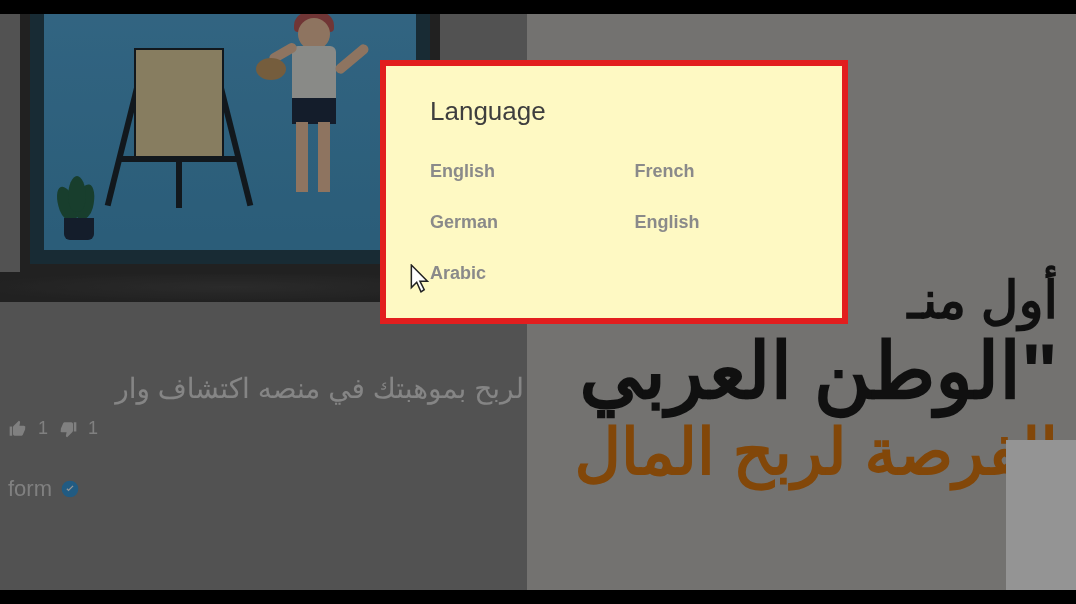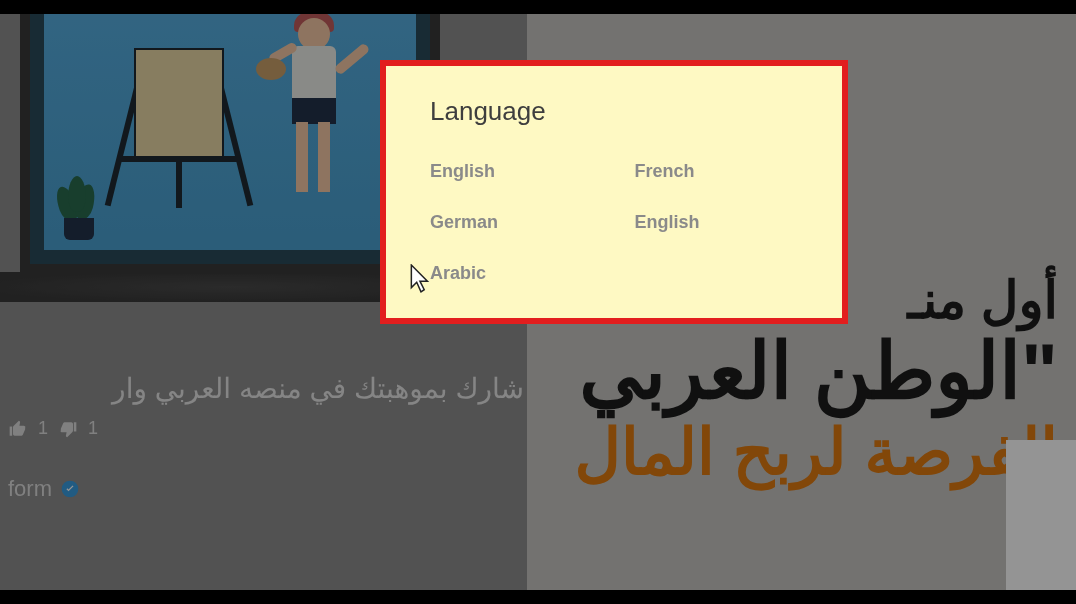--- a/index.html
+++ b/index.html
@@ -242,21 +242,21 @@
         </div>
         <div class="plant">
           <div class="leaf a"></div>
             <div class="leaf b"></div>
             <div class="leaf c"></div>
           <div class="pot"></div>
         </div>
       </div>
     </div>
 
-    <div class="video-title">شارك بموهبتك في منصه العربي وار</div>
+    <div class="video-title">لربح بموهبتك في منصه اكتشاف وار</div>
 
     <div class="stats-row">
       <svg class="thumb-icon" viewBox="0 0 24 24">
           <path d="M2 20h3V9H2v11zm19-10c0-1.1-.9-2-2-2h-5.3l.8-3.8.03-.32c0-.41-.17-.79-.44-1.06L13 2 6.6 8.4C6.2 8.8 6 9.3 6 9.8V18c0 1.1.9 2 2 2h8c.8 0 1.5-.5 1.8-1.2l2.7-6.3c.1-.2.1-.4.1-.6v-1.9z"></path>
         </svg>
       <span>1</span>
       <svg class="thumb-icon" viewBox="0 0 24 24">
           <path d="M22 4h-3v11h3V4zM3 14c0 1.1.9 2 2 2h5.3l-.8 3.8-.03.32c0 .41.17.79.44 1.06L11 22l6.4-6.4c.4-.4.6-.9.6-1.4V6c0-1.1-.9-2-2-2H8c-.8 0-1.5.5-1.8 1.2L3.5 11.5c-.1.2-.1.4-.1.6V14z"></path>
         </svg>
       <span>1</span>

